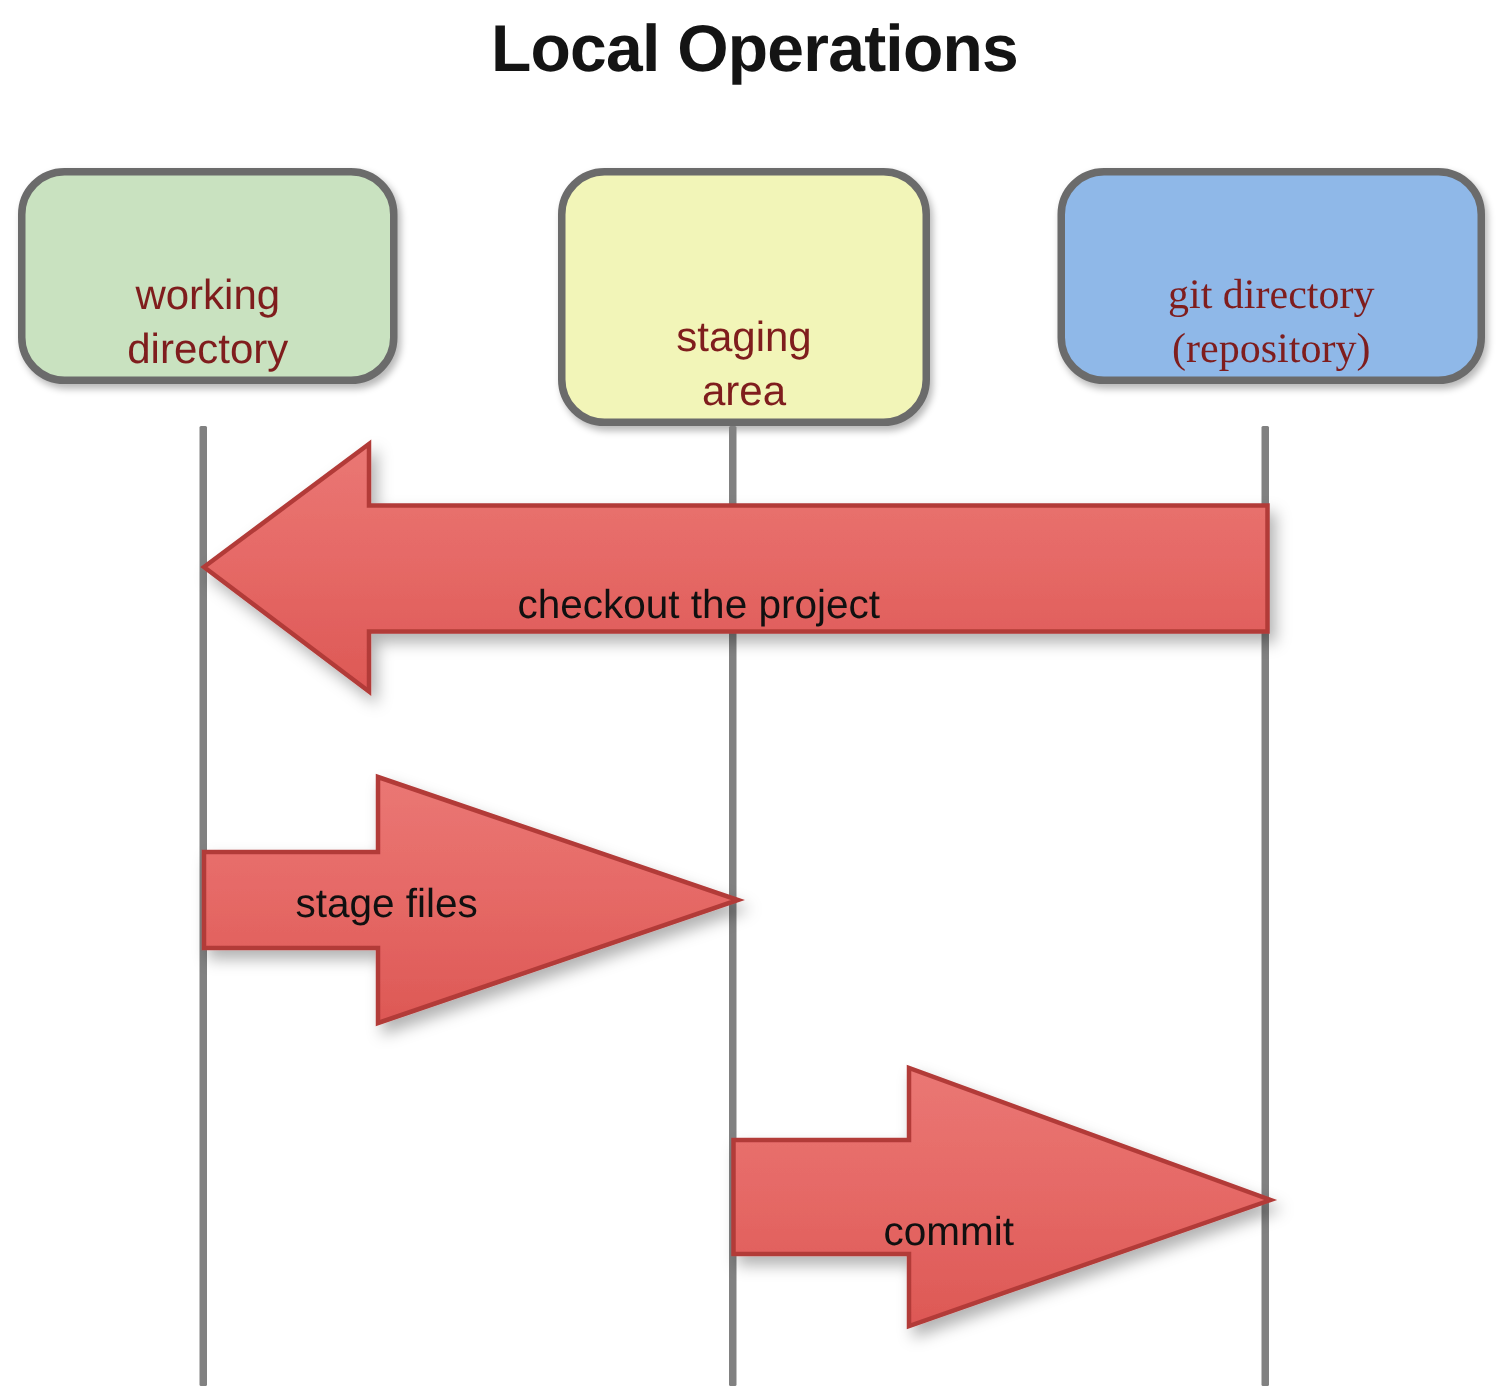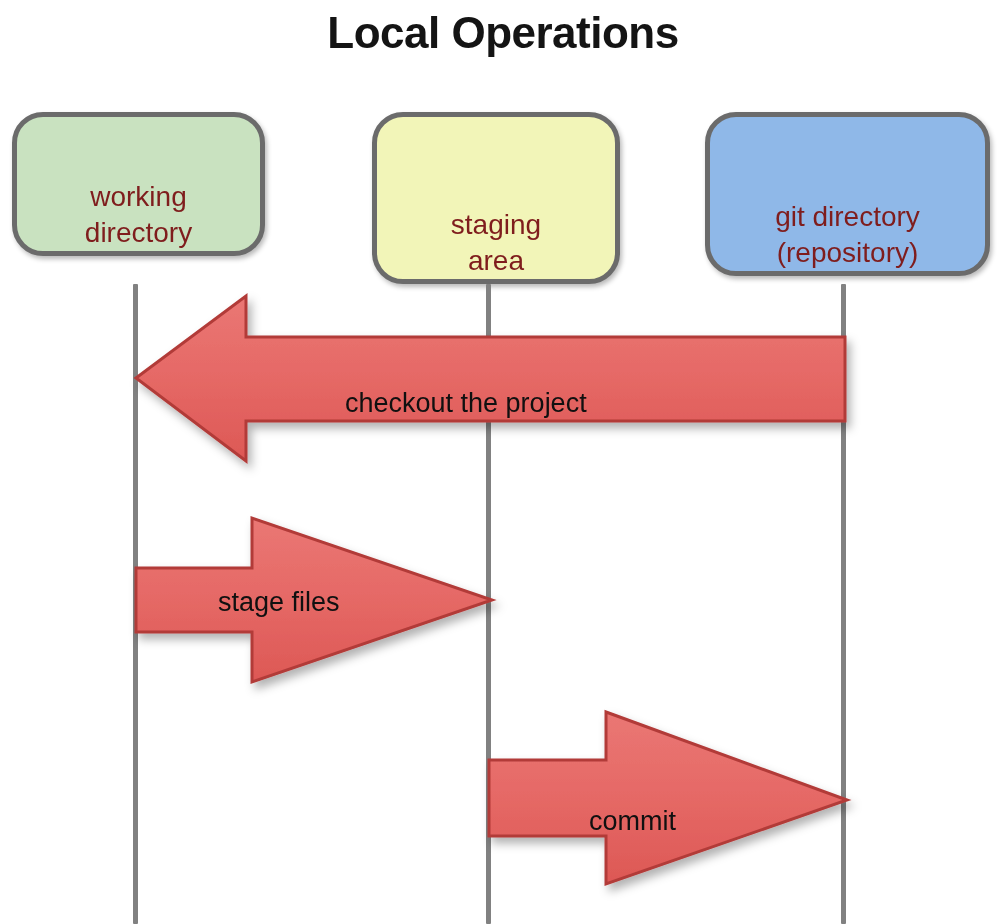--- a/index.html
+++ b/index.html
@@ -50,22 +50,23 @@
   }
   #box-working {
     left: 12px;  top: 112px;  width: 253px; height: 144px;
     background: #c9e2c0;
   }
   #box-staging {
     left: 372px; top: 112px;  width: 248px; height: 172px;
     background: #f2f5b8;
   }
   #box-gitdir {
-    left: 705px; top: 112px;  width: 285px; height: 164px;
+    left: 705px; top: 112px;  width: 285px; height: 144px;
     background: #8fb8e8;
+    font-family: Liberation Serif, serif;
   }
   .lifeline {
     position: absolute;
     top: 284px;
     width: 5px;
     height: 640px;
     background: #818181;
     border-radius: 1px;
   }
   #lifeline-working { left: 133px; }
@@ -79,21 +80,21 @@
     height: 924px;
   }
   .arrow-caption {
     position: absolute;
     font-family: "Liberation Sans", sans-serif;
     font-size: 27px;
     color: #101010;
     white-space: nowrap;
   }
   #caption-checkout { left: 345px; top: 365px; margin-top: 23px; }
-  #caption-stage    { left: 197px; top: 587px; margin-left: 21px; }
+  #caption-stage    { left: 197px; top: 587px; }
   #caption-commit   { left: 589px; top: 786px; margin-top: 20px; }
 </style>
 </head>
 <body>
 
 <div id="canvas">
 
   <div id="diagram-title">Local Operations</div>
 
   <div class="node-box" id="box-working">

